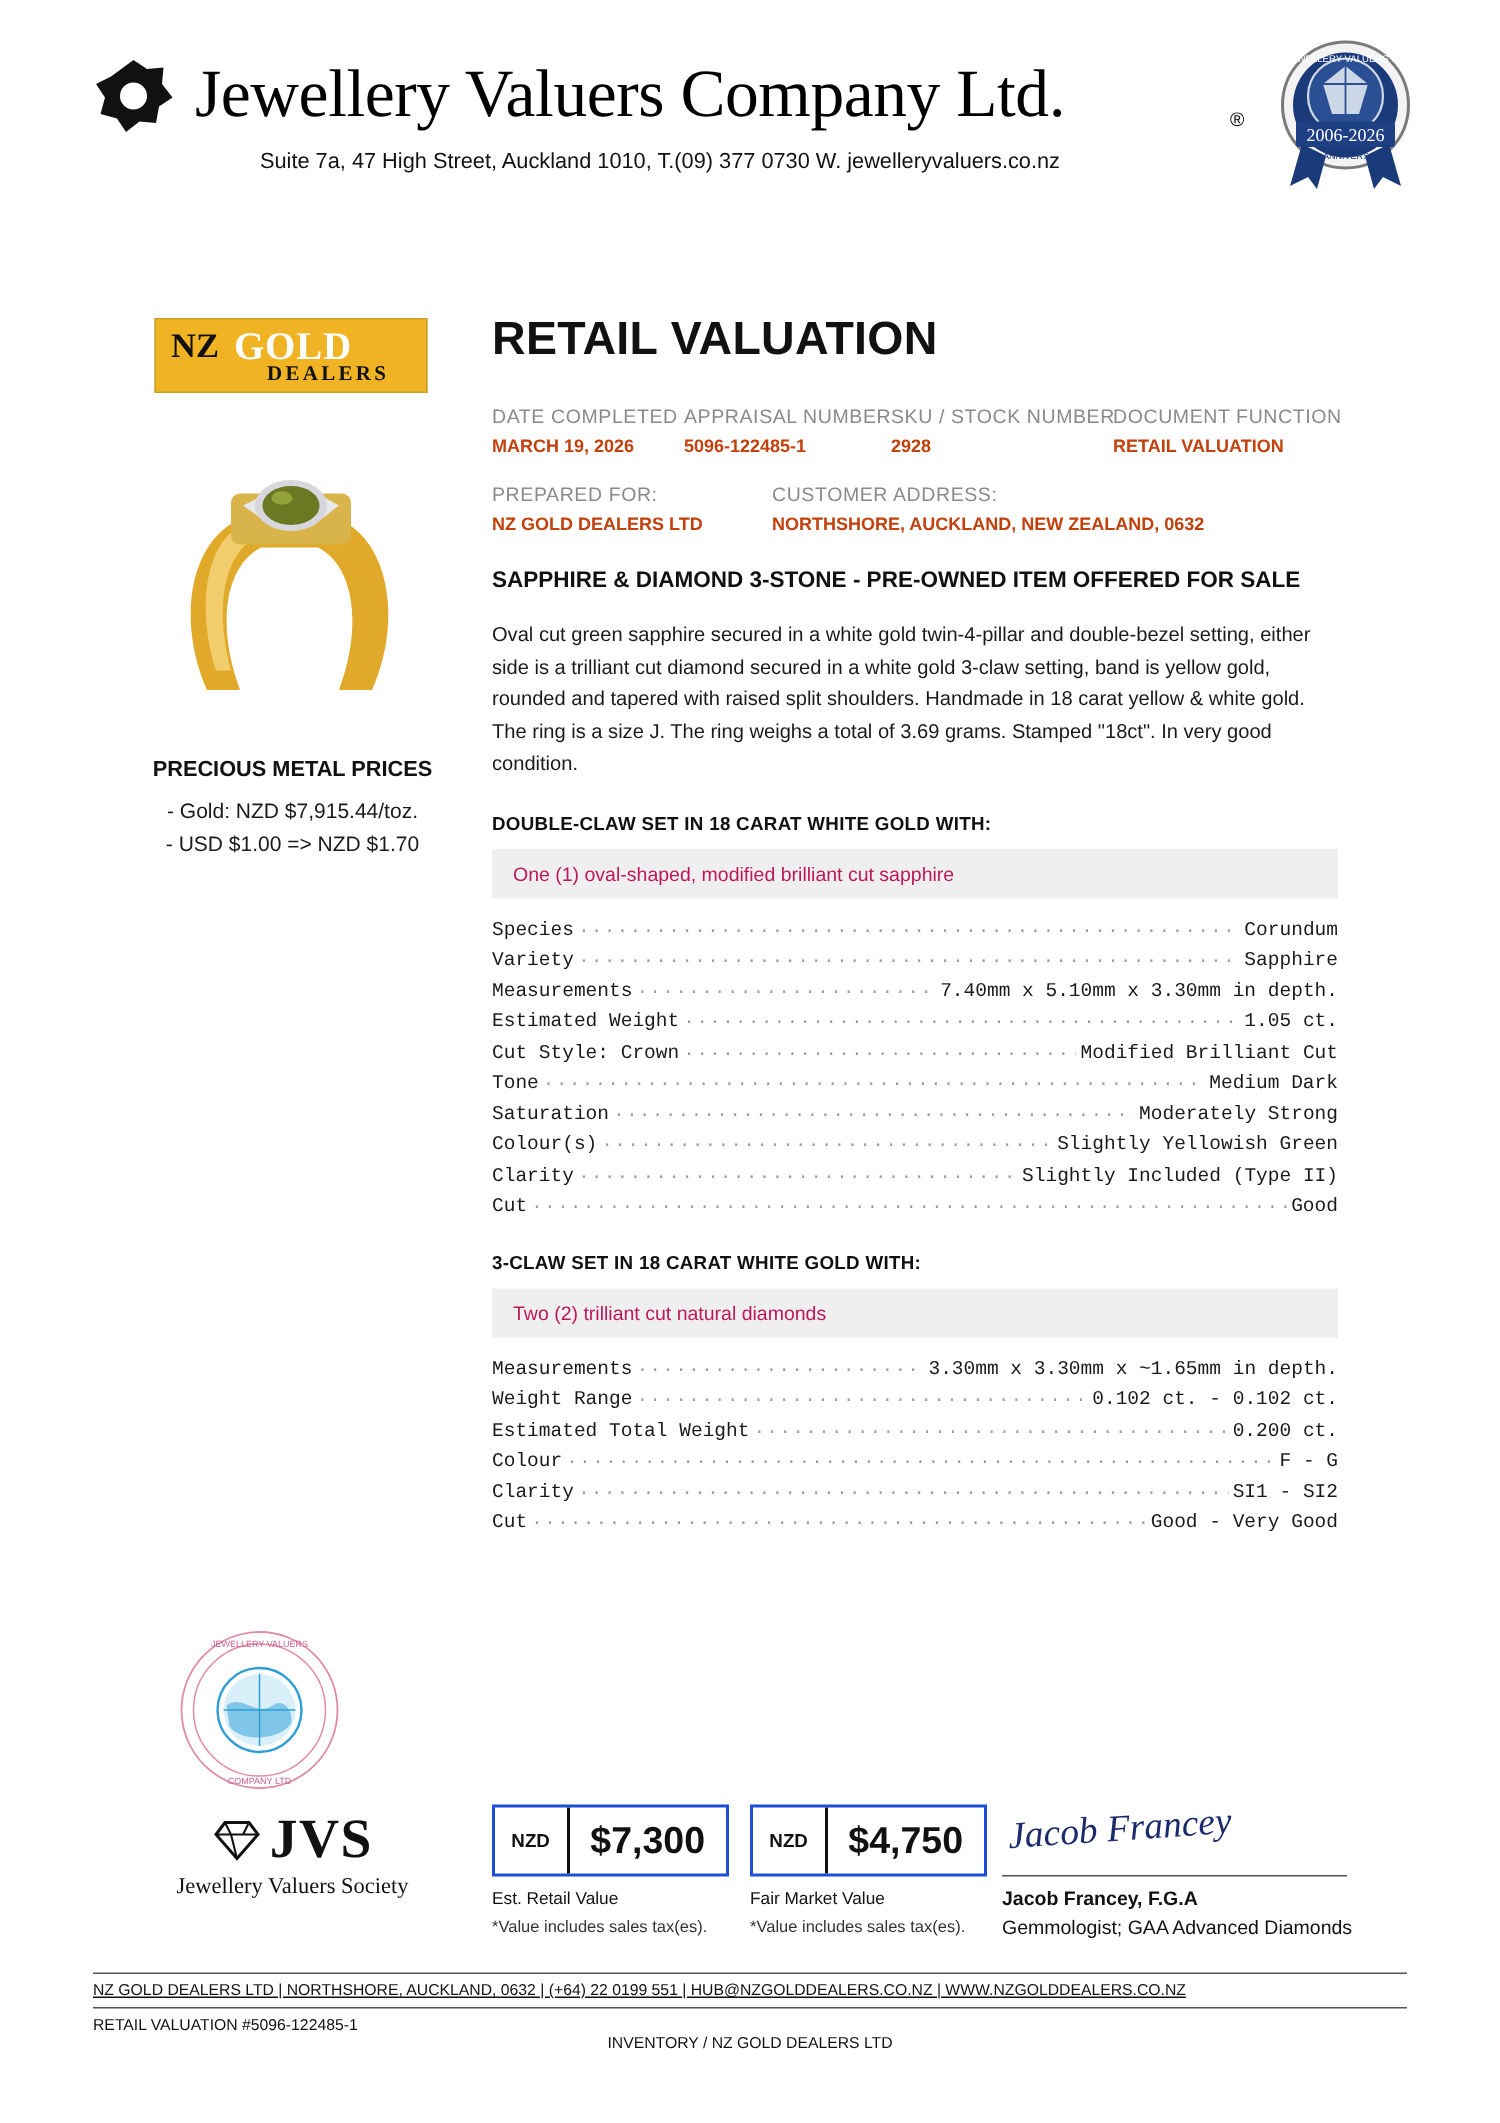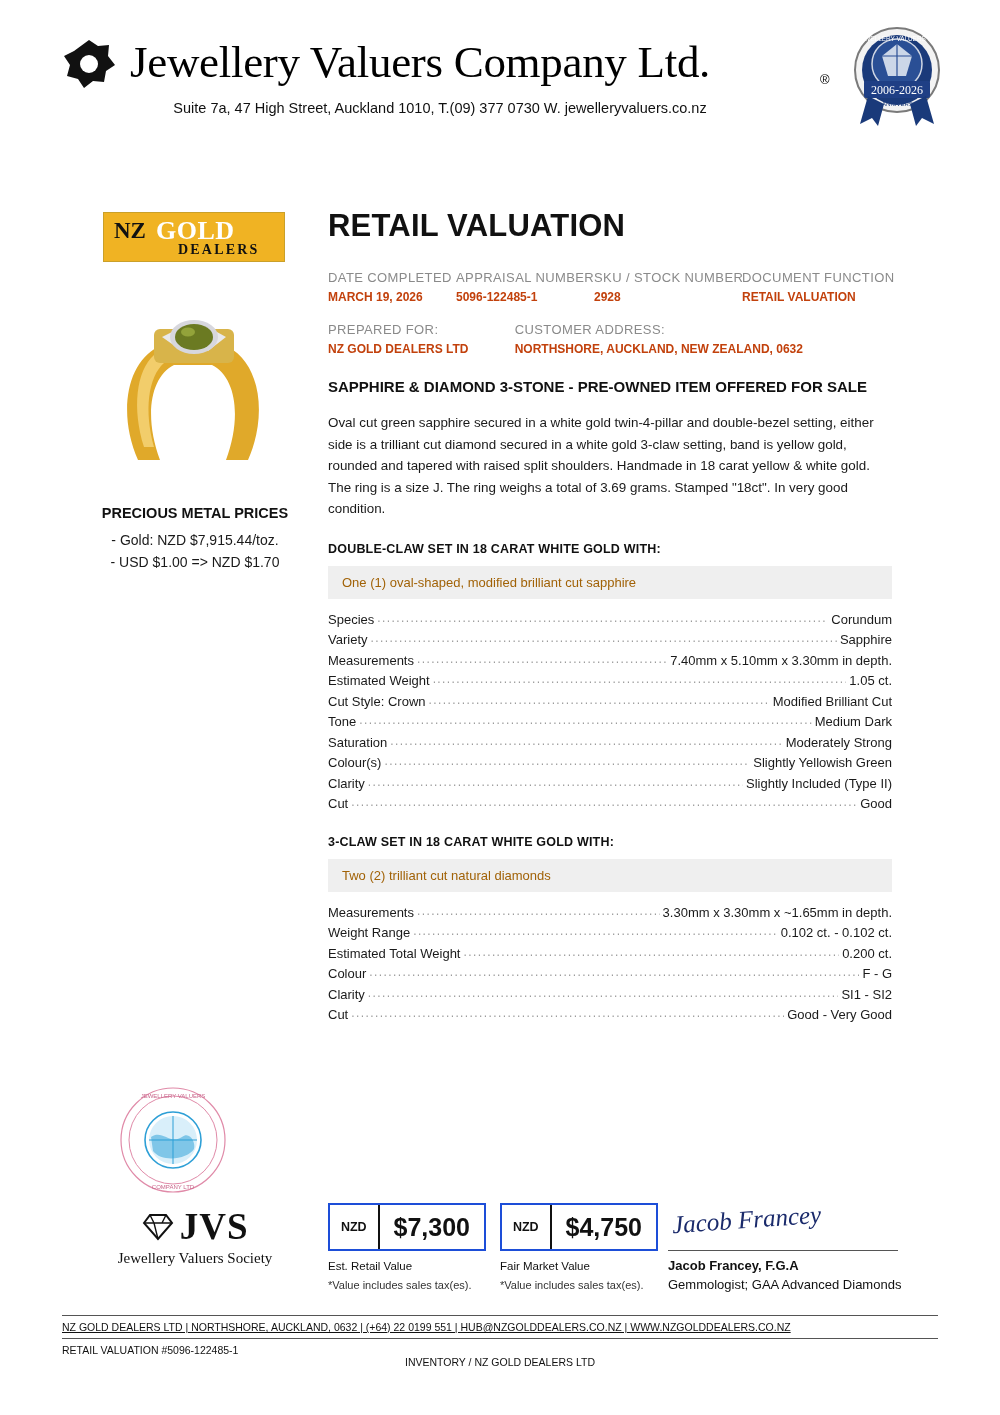--- a/index.html
+++ b/index.html
@@ -187,26 +187,26 @@
   .sub-head {
     font-size: 12.5px;
     font-weight: bold;
     letter-spacing: 0.2px;
     color: #111;
     margin: 0 0 10px 0;
   }
   .grey-bar {
     background: #efefef;
     font-size: 13px;
-    color: #a16207;
+    color: #be185d;
     padding: 9px 14px;
     margin-bottom: 11px;
   }
 
-  .spec-list { margin-bottom: 20px; }
+  .spec-list { margin-bottom: 20px; font-family: Liberation Mono, monospace; }
   .spec-row {
     display: flex;
     align-items: baseline;
     font-size: 13px;
     line-height: 19.5px;
     color: #1a1a1a;
     white-space: nowrap;
   }
   .spec-row .k { flex: 0 0 auto; }
   .spec-row .dots {

